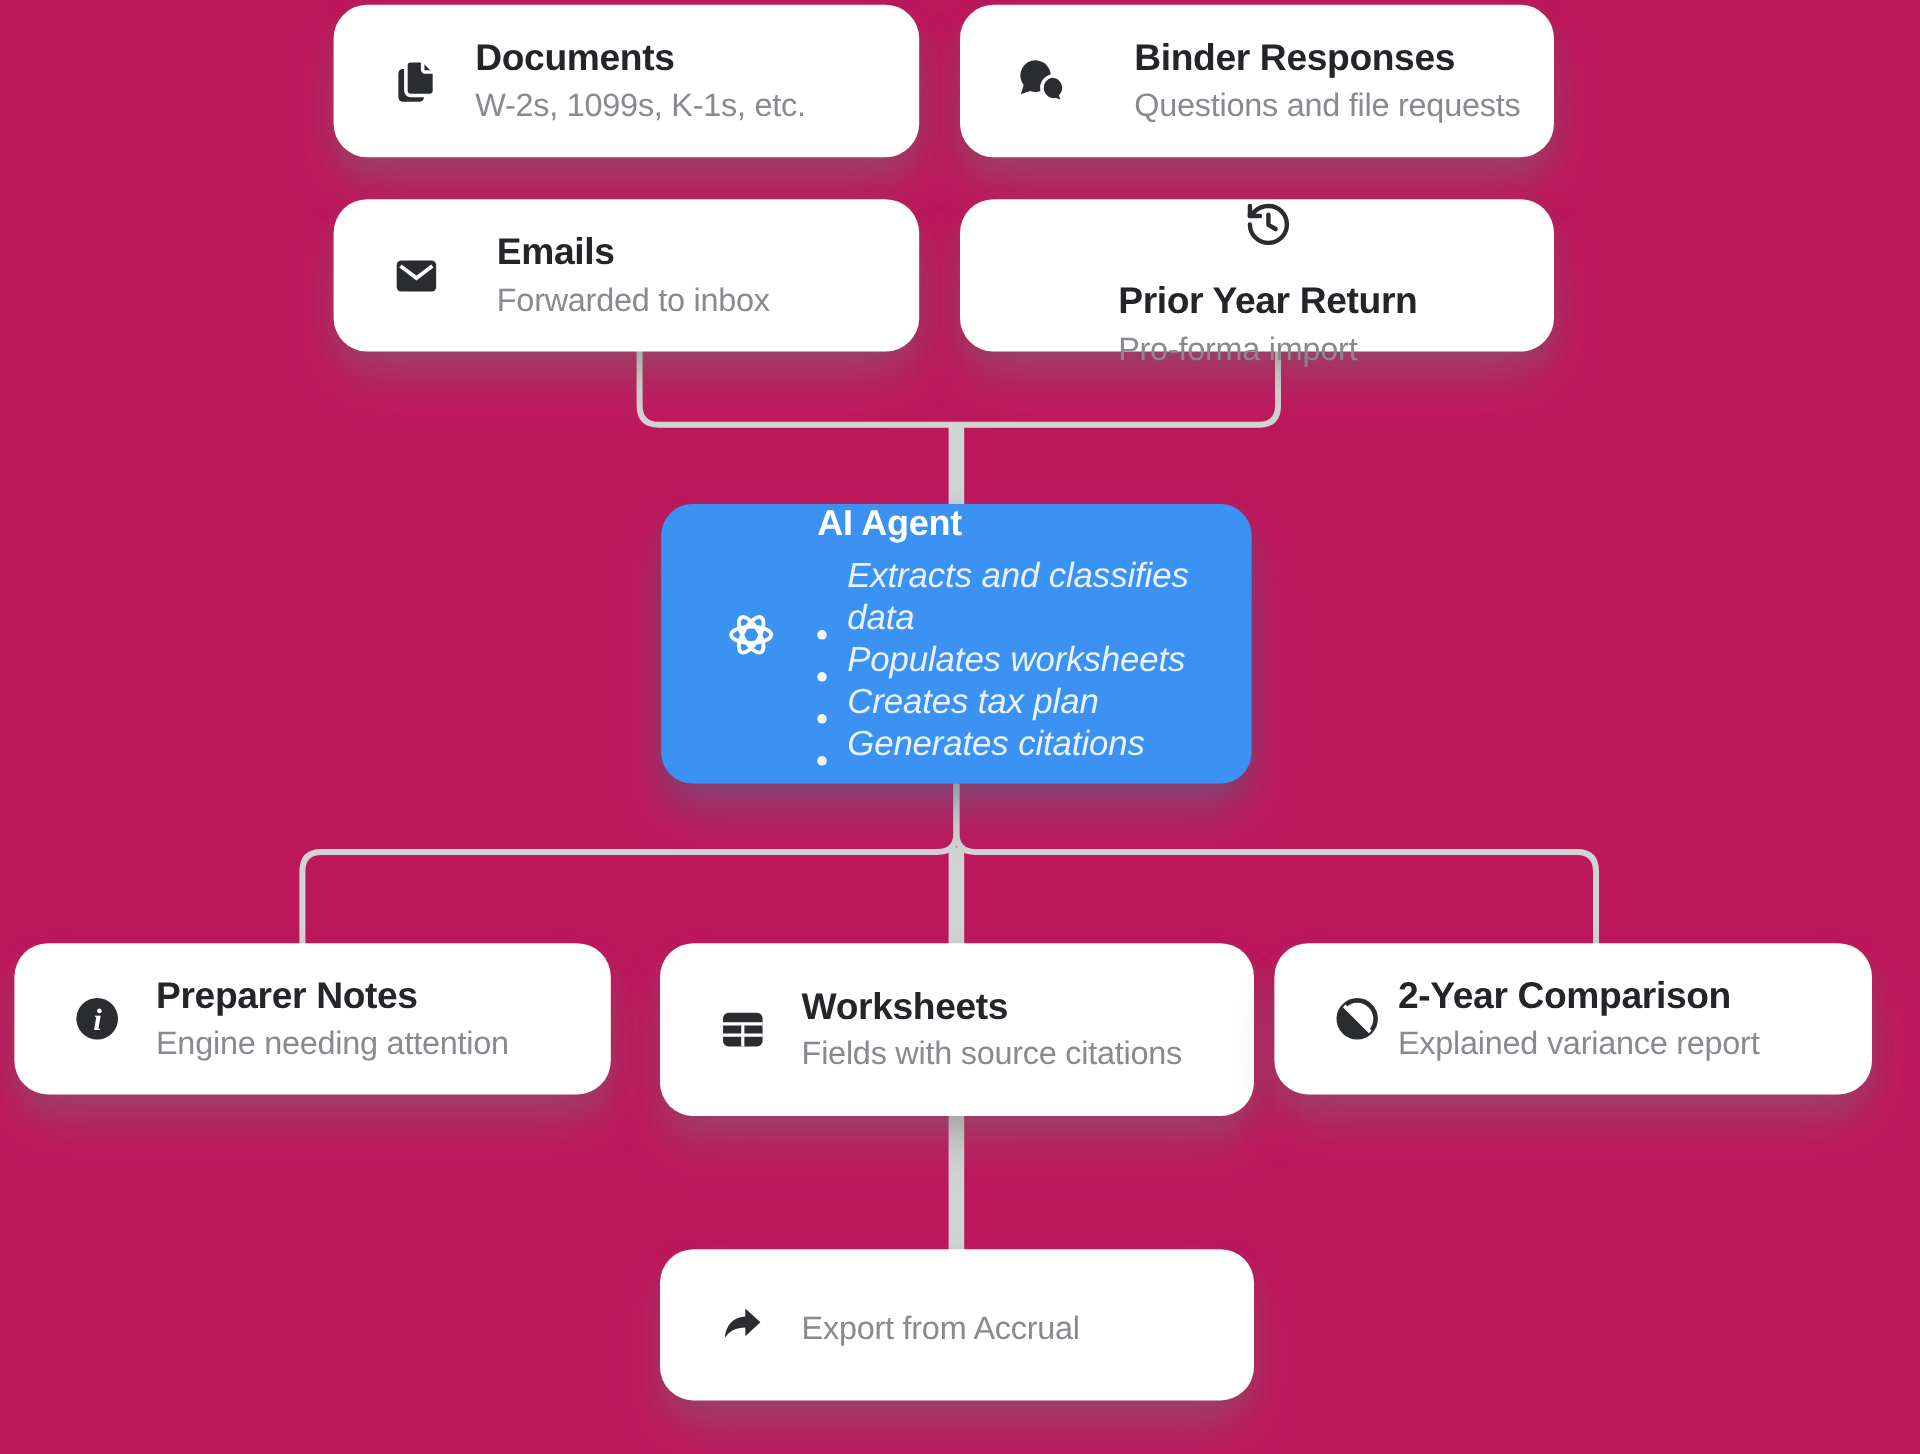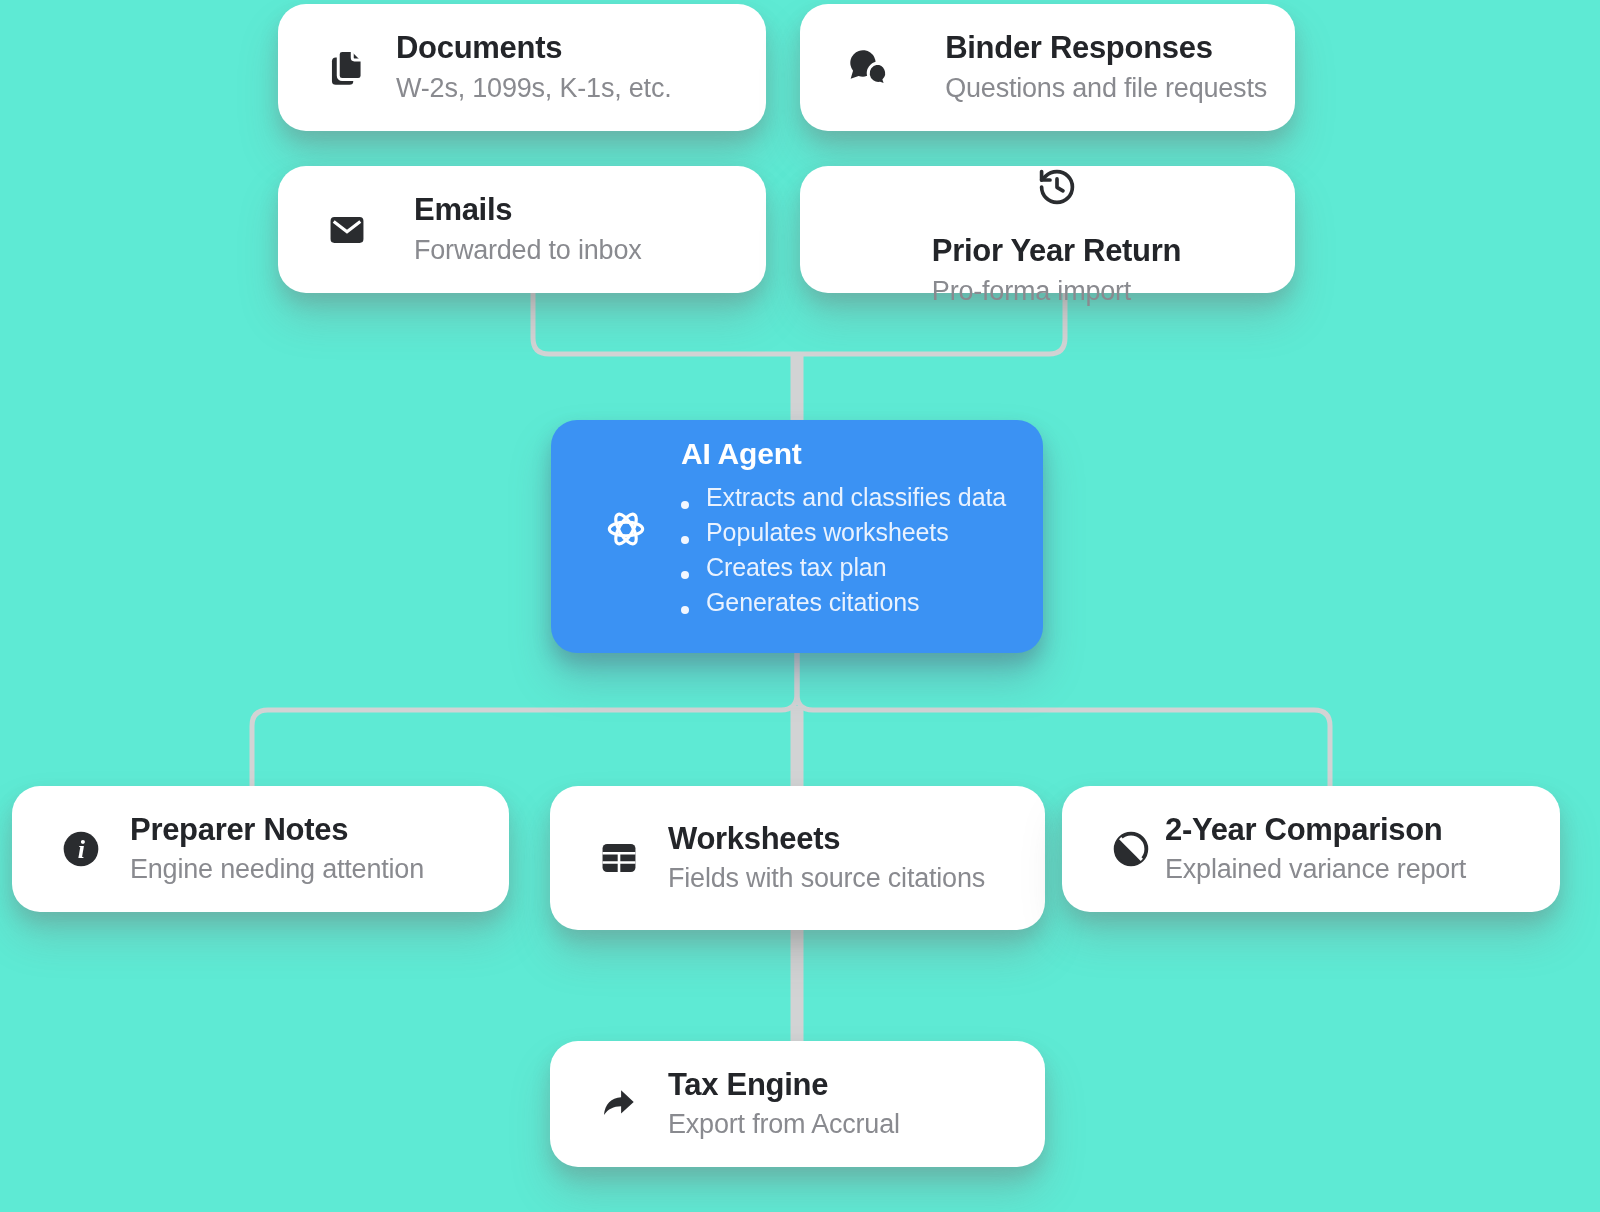--- a/index.html
+++ b/index.html
@@ -1,36 +1,36 @@
 <!DOCTYPE html>
 <html><head>
 <meta charset="utf-8">
 <style>
   html,body{margin:0;padding:0;background:#000;}
   .canvas{
-    position:relative;width:1600px;height:1212px;background:#5eead4;overflow:hidden;
+    position:relative;width:1600px;height:1212px;background:#be185d;overflow:hidden;
     font-family:"Liberation Sans","DejaVu Sans",sans-serif;
   }
   #connectors{position:absolute;left:0;top:0;width:1600px;height:1212px;z-index:1;}
   .card{
     position:absolute;background:#fff;border-radius:28px;display:flex;align-items:center;
     box-sizing:border-box;padding:0 28px 0 46px;gap:26px;z-index:2;
     box-shadow:0 26px 40px -2px rgba(125,125,125,.30),0 10px 18px rgba(95,95,95,.22);
   }
   .icon-wrap{flex:0 0 auto;width:46px;display:flex;align-items:center;justify-content:center;}
   .txt{display:flex;flex-direction:column;}
   .title{font-size:31px;font-weight:700;color:#232529;letter-spacing:-.3px;line-height:1.12;}
   .subtitle{font-size:27px;font-weight:400;color:#898a8f;letter-spacing:-.2px;margin-top:7px;line-height:1.15;}
   .node-ai{
     border-radius:26px;padding:0 28px 16px 52px;gap:32px;
     box-shadow:0 26px 40px -2px rgba(95,115,140,.38),0 10px 18px rgba(60,80,105,.28);
   }
   .ai-title{font-size:30px;font-weight:700;color:#fff;letter-spacing:-.2px;margin-bottom:9px;}
   .ai-bullets{list-style:none;margin:0;padding:0;}
-  .ai-bullets li{display:flex;align-items:center;gap:17px;font-size:25px;line-height:35px;color:#e9f2fe;letter-spacing:-.1px;}
+  .ai-bullets li{display:flex;align-items:flex-end;gap:17px;font-size:29px;line-height:35px;color:#e9f2fe;letter-spacing:-.1px;font-style:italic;}
   .ai-bullets li::before{content:'';flex:none;width:8px;height:8px;border-radius:50%;background:#f2f7ff;margin-top:14px;}
   .dark{fill:#2a2c2f;}
   .stroke-dark{stroke:#2a2c2f;fill:none;}
 </style>
 </head>
 <body>
 
 <div class="canvas">
 
   <svg id="connectors" viewBox="0 0 1600 1212" fill="none">
@@ -164,18 +164,17 @@
     </span>
   </div>
 
   <div class="card" style="left:550px;top:1041px;width:495px;height:126px;">
     <span class="icon-wrap">
       <svg width="42" height="42" viewBox="0 0 24 24">
         <path class="dark" d="M13.2 4.2 20.4 10.8 13.2 17.4 V13.3 C8.8 13.3 5.8 14.9 3.4 18.3 C3.9 12.2 7.6 8.3 13.2 8.1 Z"></path>
       </svg>
     </span>
     <span class="txt">
-      <span class="title">Tax Engine</span>
       <span class="subtitle">Export from Accrual</span>
     </span>
   </div>
 
 </div>
 
 </body></html>

